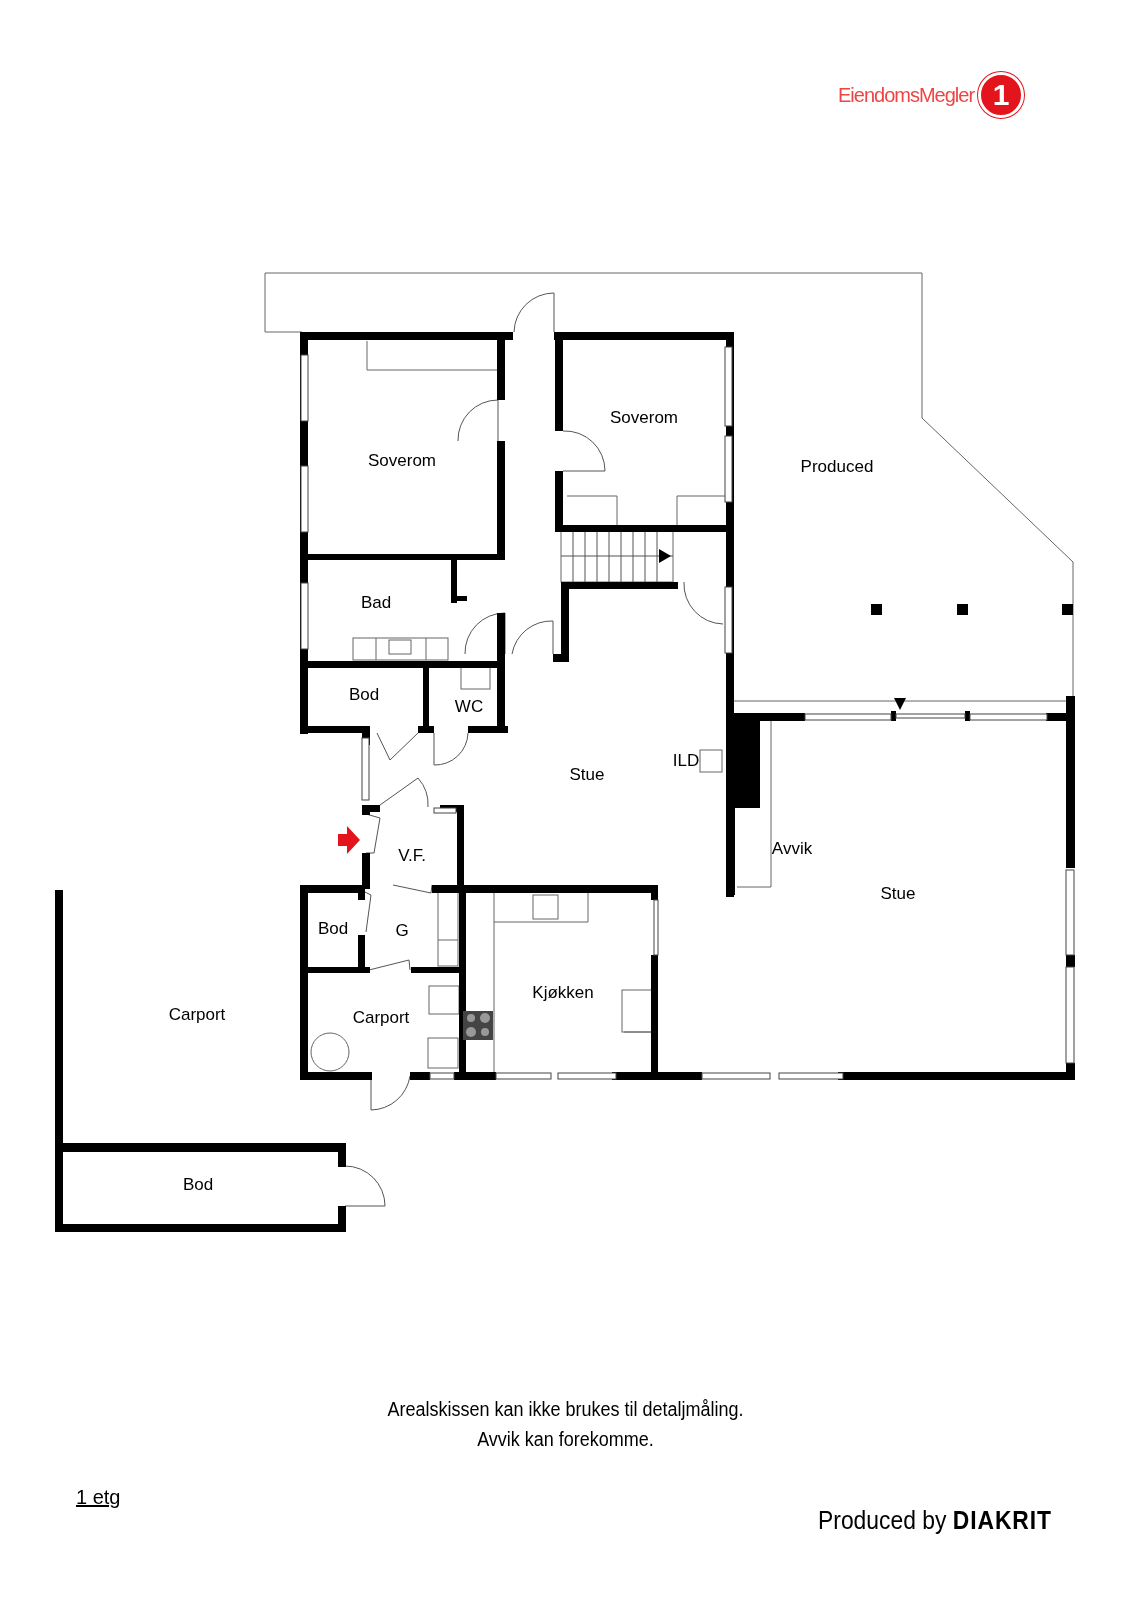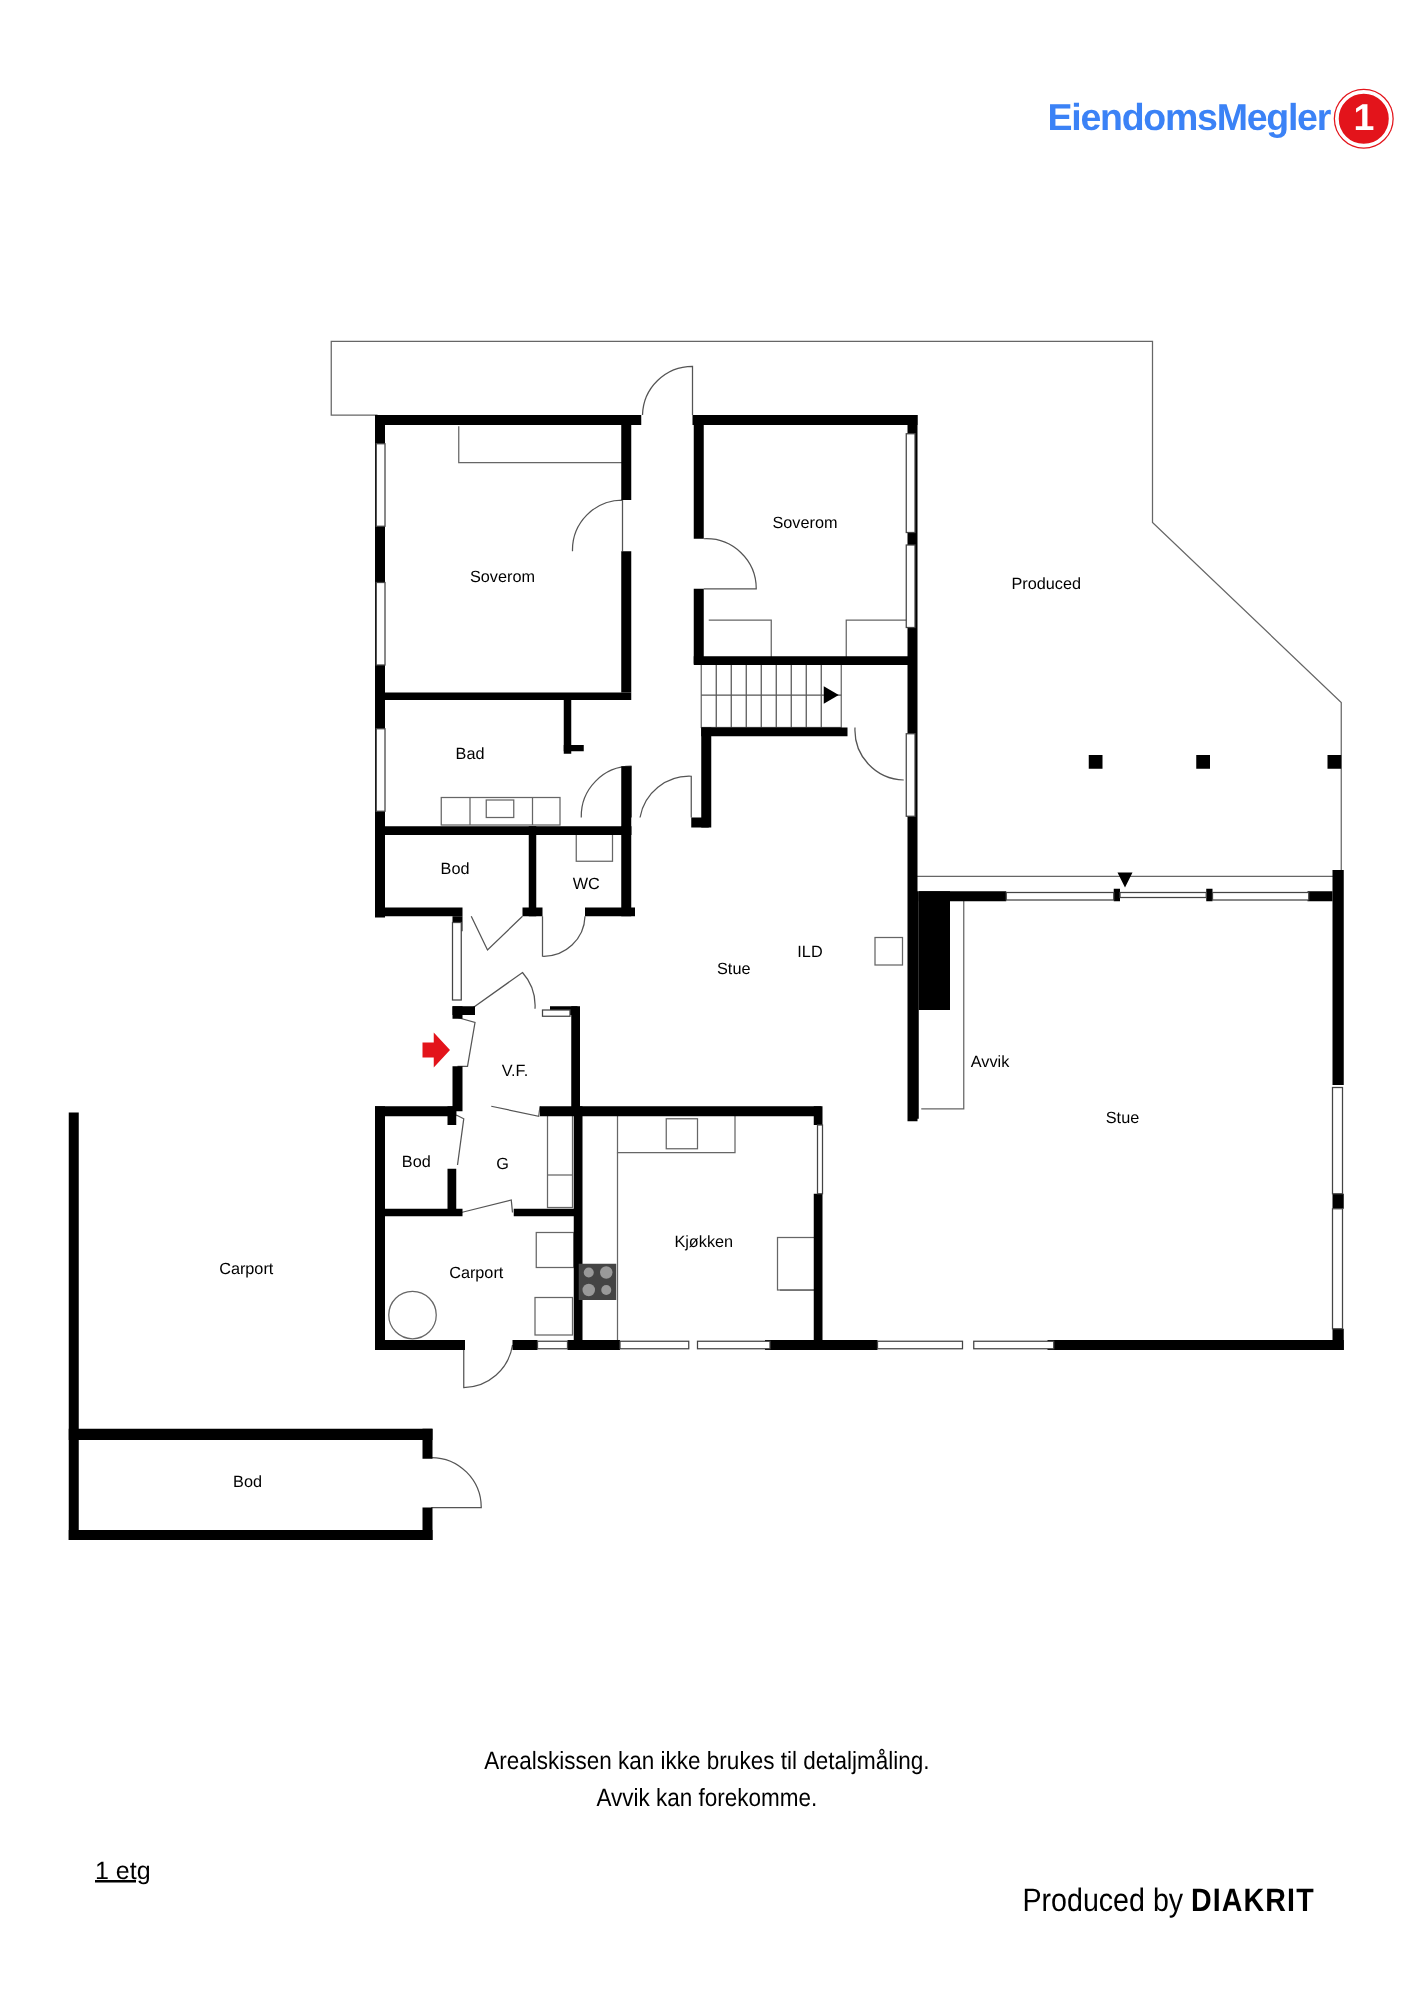--- a/index.html
+++ b/index.html
@@ -1,21 +1,21 @@
 <!DOCTYPE html>
 <html><head>
 <meta charset="utf-8">
 <style>
   html, body { margin:0; padding:0; background:#ffffff; }
   body { width:1131px; height:1600px; position:relative; overflow:hidden; font-family:"Liberation Sans", sans-serif; color:#000; }
   .logo { position:absolute; left:838px; top:72px; display:flex; align-items:center; }
-  .logo-text { font-family:"Liberation Sans", sans-serif; font-weight:bold; font-size:30px; color:#3b82f6; letter-spacing:-1px; }
+  .logo-text { font-family:"Liberation Sans", sans-serif; font-weight:normal; font-size:20px; color:#ef4444; letter-spacing:-1px; }
   .logo-badge { width:40px; height:40px; border-radius:50%; background:#e3141b; color:#fff; font-weight:bold; font-size:30px; display:flex; align-items:center; justify-content:center; margin-left:4px; border:3px solid #fff; box-shadow:0 0 0 1px #e3141b; }
   svg.plan { position:absolute; left:0; top:0; }
-  .room-label { position:absolute; font-size:13px; transform:translate(-50%,-50%); white-space:nowrap; }
+  .room-label { position:absolute; font-size:17px; transform:translate(-50%,-50%); white-space:nowrap; }
   .disclaimer { position:absolute; left:0; width:1131px; text-align:center; font-size:20px; transform:scaleX(0.9); }
   .floor { position:absolute; left:76px; top:1486px; font-size:20px;text-decoration:underline; }
   .produced { position:absolute; left:818px; top:1505px; font-size:26px; transform:scaleX(0.88); transform-origin:left; }
   .produced b { letter-spacing:1px; }
 </style>
 </head>
 <body>
 
 <div class="logo">
   <span class="logo-text">EiendomsMegler</span>
@@ -193,21 +193,21 @@
 
   <polygon points="338,834 347,834 347,826 360,840 347,854 347,846 338,846" fill="#e3141b"></polygon>
 </svg>
 
 <div class="room-label" style="left:402px;top:461px">Soverom</div>
 <div class="room-label" style="left:644px;top:418px">Soverom</div>
 <div class="room-label" style="left:837px;top:467px">Produced</div>
 <div class="room-label" style="left:376px;top:603px">Bad</div>
 <div class="room-label" style="left:364px;top:695px">Bod</div>
 <div class="room-label" style="left:469px;top:707px">WC</div>
-<div class="room-label" style="left:648px;top:761px">ILD</div>
+<div class="room-label" style="left:686px;top:761px">ILD</div>
 <div class="room-label" style="left:587px;top:775px">Stue</div>
 <div class="room-label" style="left:412px;top:856px">V.F.</div>
 <div class="room-label" style="left:792px;top:849px">Avvik</div>
 <div class="room-label" style="left:898px;top:894px">Stue</div>
 <div class="room-label" style="left:333px;top:929px">Bod</div>
 <div class="room-label" style="left:402px;top:931px">G</div>
 <div class="room-label" style="left:563px;top:993px">Kjøkken</div>
 <div class="room-label" style="left:197px;top:1015px">Carport</div>
 <div class="room-label" style="left:381px;top:1018px">Carport</div>
 <div class="room-label" style="left:198px;top:1185px">Bod</div>

